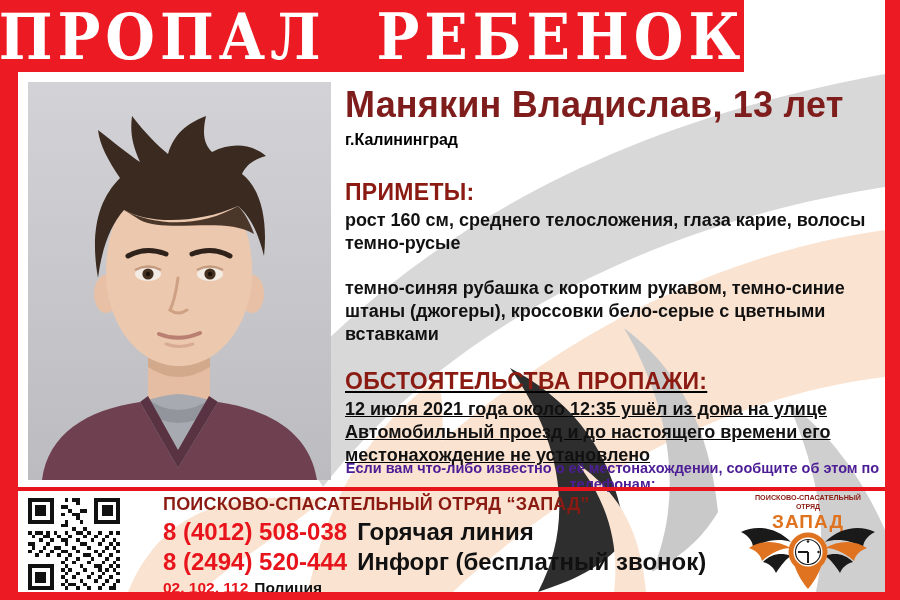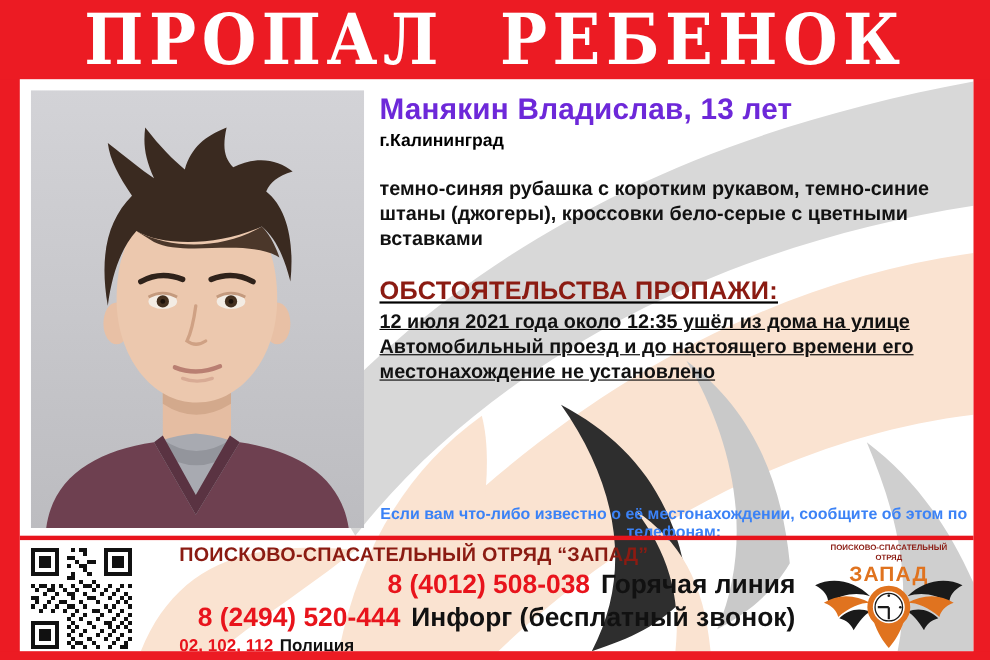--- a/index.html
+++ b/index.html
@@ -1,52 +1,52 @@
 <!DOCTYPE html>
 <html><head>
 <meta charset="utf-8">
 <style>
   * { margin:0; padding:0; box-sizing:border-box; }
   html,body { width:900px; height:600px; font-family:"Liberation Sans", sans-serif; background:#ffffff; }
   .poster { position:relative; width:900px; height:600px; background:#ffffff; overflow:hidden; }
 
   
-  .title-bar { position:absolute; left:0; top:0; width:900px; height:72px; background:#ec1b23; z-index:5;
+  .title-bar { position:absolute; left:0; top:0; width:744px; height:72px; background:#ec1b23; z-index:5;
                display:flex; align-items:center; justify-content:center; }
   .title-text { font-family:"DejaVu Serif", serif; font-weight:bold; color:#ffffff; font-size:57px;
                 letter-spacing:5px; word-spacing:26px; transform:scaleY(1.12); white-space:nowrap; }
   .border-left  { position:absolute; left:0; top:0; width:18px; height:600px; background:#ec1b23; z-index:4; }
   .border-right { position:absolute; right:0; top:0; width:15px; height:600px; background:#ec1b23; z-index:4; }
   .border-bottom{ position:absolute; left:0; bottom:0; width:900px; height:8px; background:#ec1b23; z-index:4; }
   .separator    { position:absolute; left:18px; top:487px; width:867px; height:4px; background:#e8141c; z-index:3; }
 
   
   .watermark { position:absolute; left:18px; top:72px; width:867px; height:520px; z-index:1; }
 
   
   .photo { position:absolute; left:28px; top:82px; width:303px; height:398px; z-index:2; }
 
   
   .info { position:absolute; left:345px; top:84px; width:535px; z-index:2; }
-  .person-name { font-size:27px; font-weight:bold; color:#6d28d9; letter-spacing:0.2px; }
+  .person-name { font-size:36px; font-weight:bold; color:#7f1d1d; letter-spacing:0.2px; }
   .person-city { font-size:16px; font-weight:bold; color:#000000; margin-top:5px; }
   .section { margin-top:0; }
   .section-label { font-size:23px; font-weight:bold; color:#8b1b12; letter-spacing:0.3px; }
   .section-text  { font-size:18px; font-weight:bold; color:#111; line-height:23px; margin-top:3px; }
   .sec-1 { margin-top:30px; }
   .sec-2 { margin-top:22px; }
   .sec-3 { margin-top:22px;text-decoration:underline; }
   .note { position:absolute; left:345px; top:460px; width:535px; z-index:2;
-          font-size:14.5px; font-weight:bold; color:#3b82f6; text-align:center; }
+          font-size:14.5px; font-weight:bold; color:#4c1d95; text-align:center; }
 
   
   .qr { position:absolute; left:28px; top:498px; width:92px; height:92px; z-index:3; background:#fff; }
   .contacts { position:absolute; left:163px; top:494px; width:560px; z-index:3; }
   .org { font-size:18px; font-weight:bold; color:#8b1b12; letter-spacing:0.2px; }
-  .phone-line { margin-top:4px; font-size:24px; font-weight:bold; color:#111; line-height:26px; white-space:nowrap;text-align:right; }
+  .phone-line { margin-top:4px; font-size:24px; font-weight:bold; color:#111; line-height:26px; white-space:nowrap; }
   .phone-number { color:#e8141c; margin-right:10px; }
   .police-line { margin-top:4px; font-size:15.5px; font-weight:bold; color:#111; }
   .police-numbers { color:#e8141c; margin-right:6px; }
   .logo { position:absolute; left:733px; top:490px; width:150px; height:102px; z-index:3; }
 </style>
 </head>
 <body>
 
 <div class="poster">
 
@@ -111,20 +111,24 @@
     <path d="M150,196 Q147,218 142,228 Q150,234 159,228" stroke="#cfa184" stroke-width="3" fill="none" stroke-linecap="round"></path>
 
     <path d="M131,252 Q151,260 172,251" stroke="#b97f72" stroke-width="4" fill="none" stroke-linecap="round"></path>
     <path d="M138,262 Q151,267 165,262" stroke="#d8ab95" stroke-width="3" fill="none" stroke-linecap="round"></path>
   </svg>
 
   <div class="info">
     <div class="person-name">Манякин Владислав, 13 лет</div>
     <div class="person-city">г.Калининград</div>
 
+    <div class="section sec-1">
+      <div class="section-label">ПРИМЕТЫ:</div>
+      <div class="section-text">рост 160 см, среднего телосложения, глаза карие, волосы темно-русые</div>
+    </div>
     <div class="section sec-2">
       <div class="section-text">темно-синяя рубашка с коротким рукавом, темно-синие штаны (джогеры), кроссовки бело-серые с цветными вставками</div>
     </div>
     <div class="section sec-3">
       <div class="section-label">ОБСТОЯТЕЛЬСТВА ПРОПАЖИ:</div>
       <div class="section-text">12 июля 2021 года около 12:35 ушёл из дома на улице Автомобильный проезд и до настоящего времени его местонахождение не установлено</div>
     </div>
   </div>
 
   <div class="note">Если вам что-либо известно о её местонахождении, сообщите об этом по телефонам:</div>

